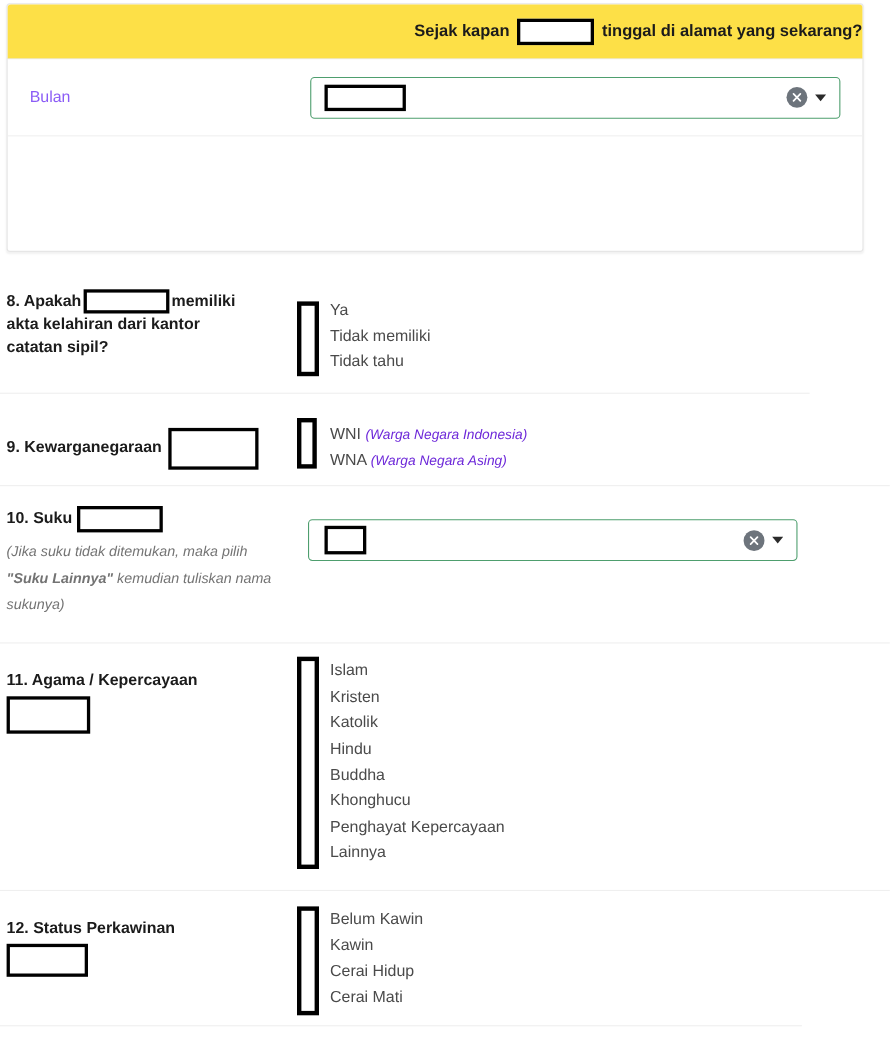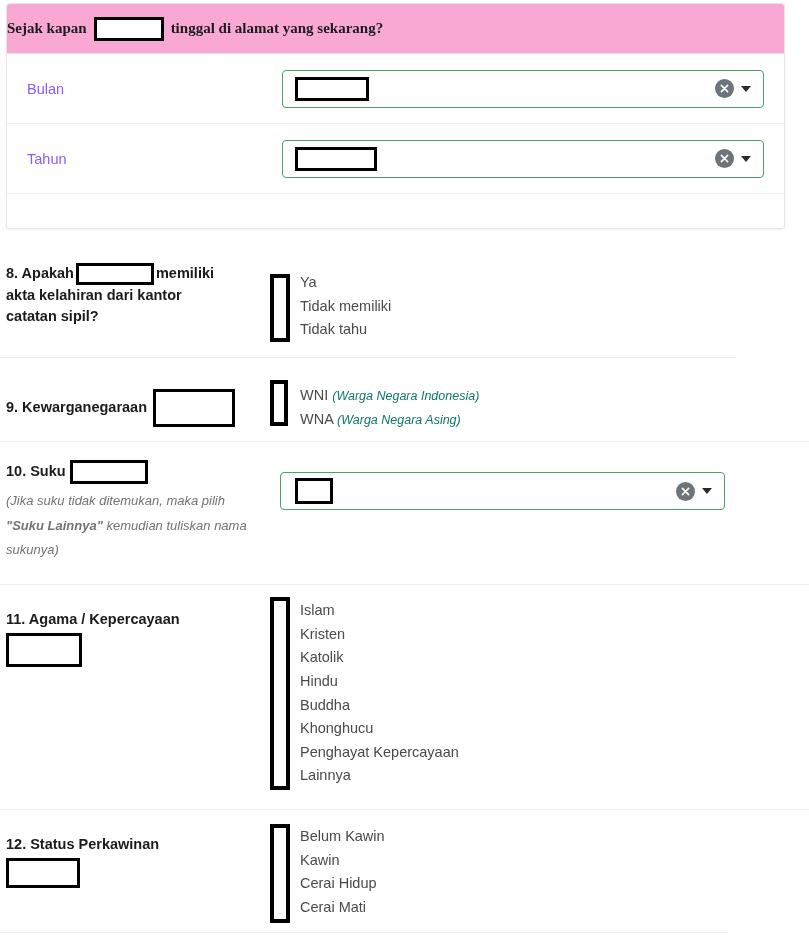--- a/index.html
+++ b/index.html
@@ -15,25 +15,24 @@
   
   .card {
     position: absolute; left: 6px; top: 3px; width: 779px; height: 226px;
     background: #ffffff;
     border: 1px solid #e6e6e6;
     border-radius: 3px;
     box-shadow: 0 1px 2px rgba(0,0,0,0.06);
   }
   .card-header {
     height: 50px;
-    background: #f9a8d4;
+    background: #fde047;
     border-bottom: 1px solid #e6e6e6;
-    display: flex; align-items: center; justify-content: flex-start;
+    display: flex; align-items: center; justify-content: flex-end;
     border-radius: 3px 3px 0 0;
-    font-family: Liberation Serif, serif;
   }
   .card-title {
     font-size: 15px; font-weight: bold; color: #1b1b1b;
     display: flex; align-items: center; gap: 7px; white-space: nowrap;
   }
   .card-body { padding: 0; }
 
   .form-row {
     display: flex; align-items: center;
     height: 70px; padding: 0 20px;
@@ -102,21 +101,21 @@
     font-size: 13px; color: #737373; line-height: 1.9;
     display: block; margin-top: 5px;
   }
   .q-label .sub b { font-weight: bold; font-style: italic; }
   .q-options { position: relative; flex: 1; }
   .opt-list { margin-left: 32px; }
   .opt {
     font-size: 14.5px; color: #4a4a4a; line-height: 1.63;
     white-space: nowrap;
   }
-  .opt i { font-style: italic; font-size: 12.5px; color: #0f766e; }
+  .opt i { font-style: italic; font-size: 12.5px; color: #6d28d9; }
 </style>
 </head>
 <body>
 
 <div class="page">
 
   <div class="card">
 
     <div class="card-header">
       <div class="card-title">
@@ -136,34 +135,20 @@
           </div>
           <div class="clear-btn">
             <svg width="11" height="11" viewBox="0 0 11 11" aria-hidden="true">
               <path d="M2.4 2.4 L8.6 8.6 M8.6 2.4 L2.4 8.6" stroke="#ffffff" stroke-width="1.6" stroke-linecap="round"></path>
             </svg>
           </div>
           <div class="caret"></div>
         </div>
       </div>
 
-      <div class="form-row divided">
-        <div class="row-label">Tahun</div>
-        <div class="select">
-          <div class="select-value">
-            <span class="redact" style="width:82px;height:24px;margin-left:4px;"></span>
-          </div>
-          <div class="clear-btn">
-            <svg width="11" height="11" viewBox="0 0 11 11" aria-hidden="true">
-              <path d="M2.4 2.4 L8.6 8.6 M8.6 2.4 L2.4 8.6" stroke="#ffffff" stroke-width="1.6" stroke-linecap="round"></path>
-            </svg>
-          </div>
-          <div class="caret"></div>
-        </div>
-      </div>
 
     </div>
   </div>
 
   <div class="q" style="position:absolute;left:0;top:245px;width:736px;height:113px;">
     <div class="q-inner" style="padding-top:18px;">
       <div class="q-label">
         <span>8. Apakah</span><span class="redact" style="width:78px;height:22px;margin:0 2px;"></span><span>memiliki</span><br>
         <span>akta kelahiran dari kantor</span><br>
         <span>catatan sipil?</span>

